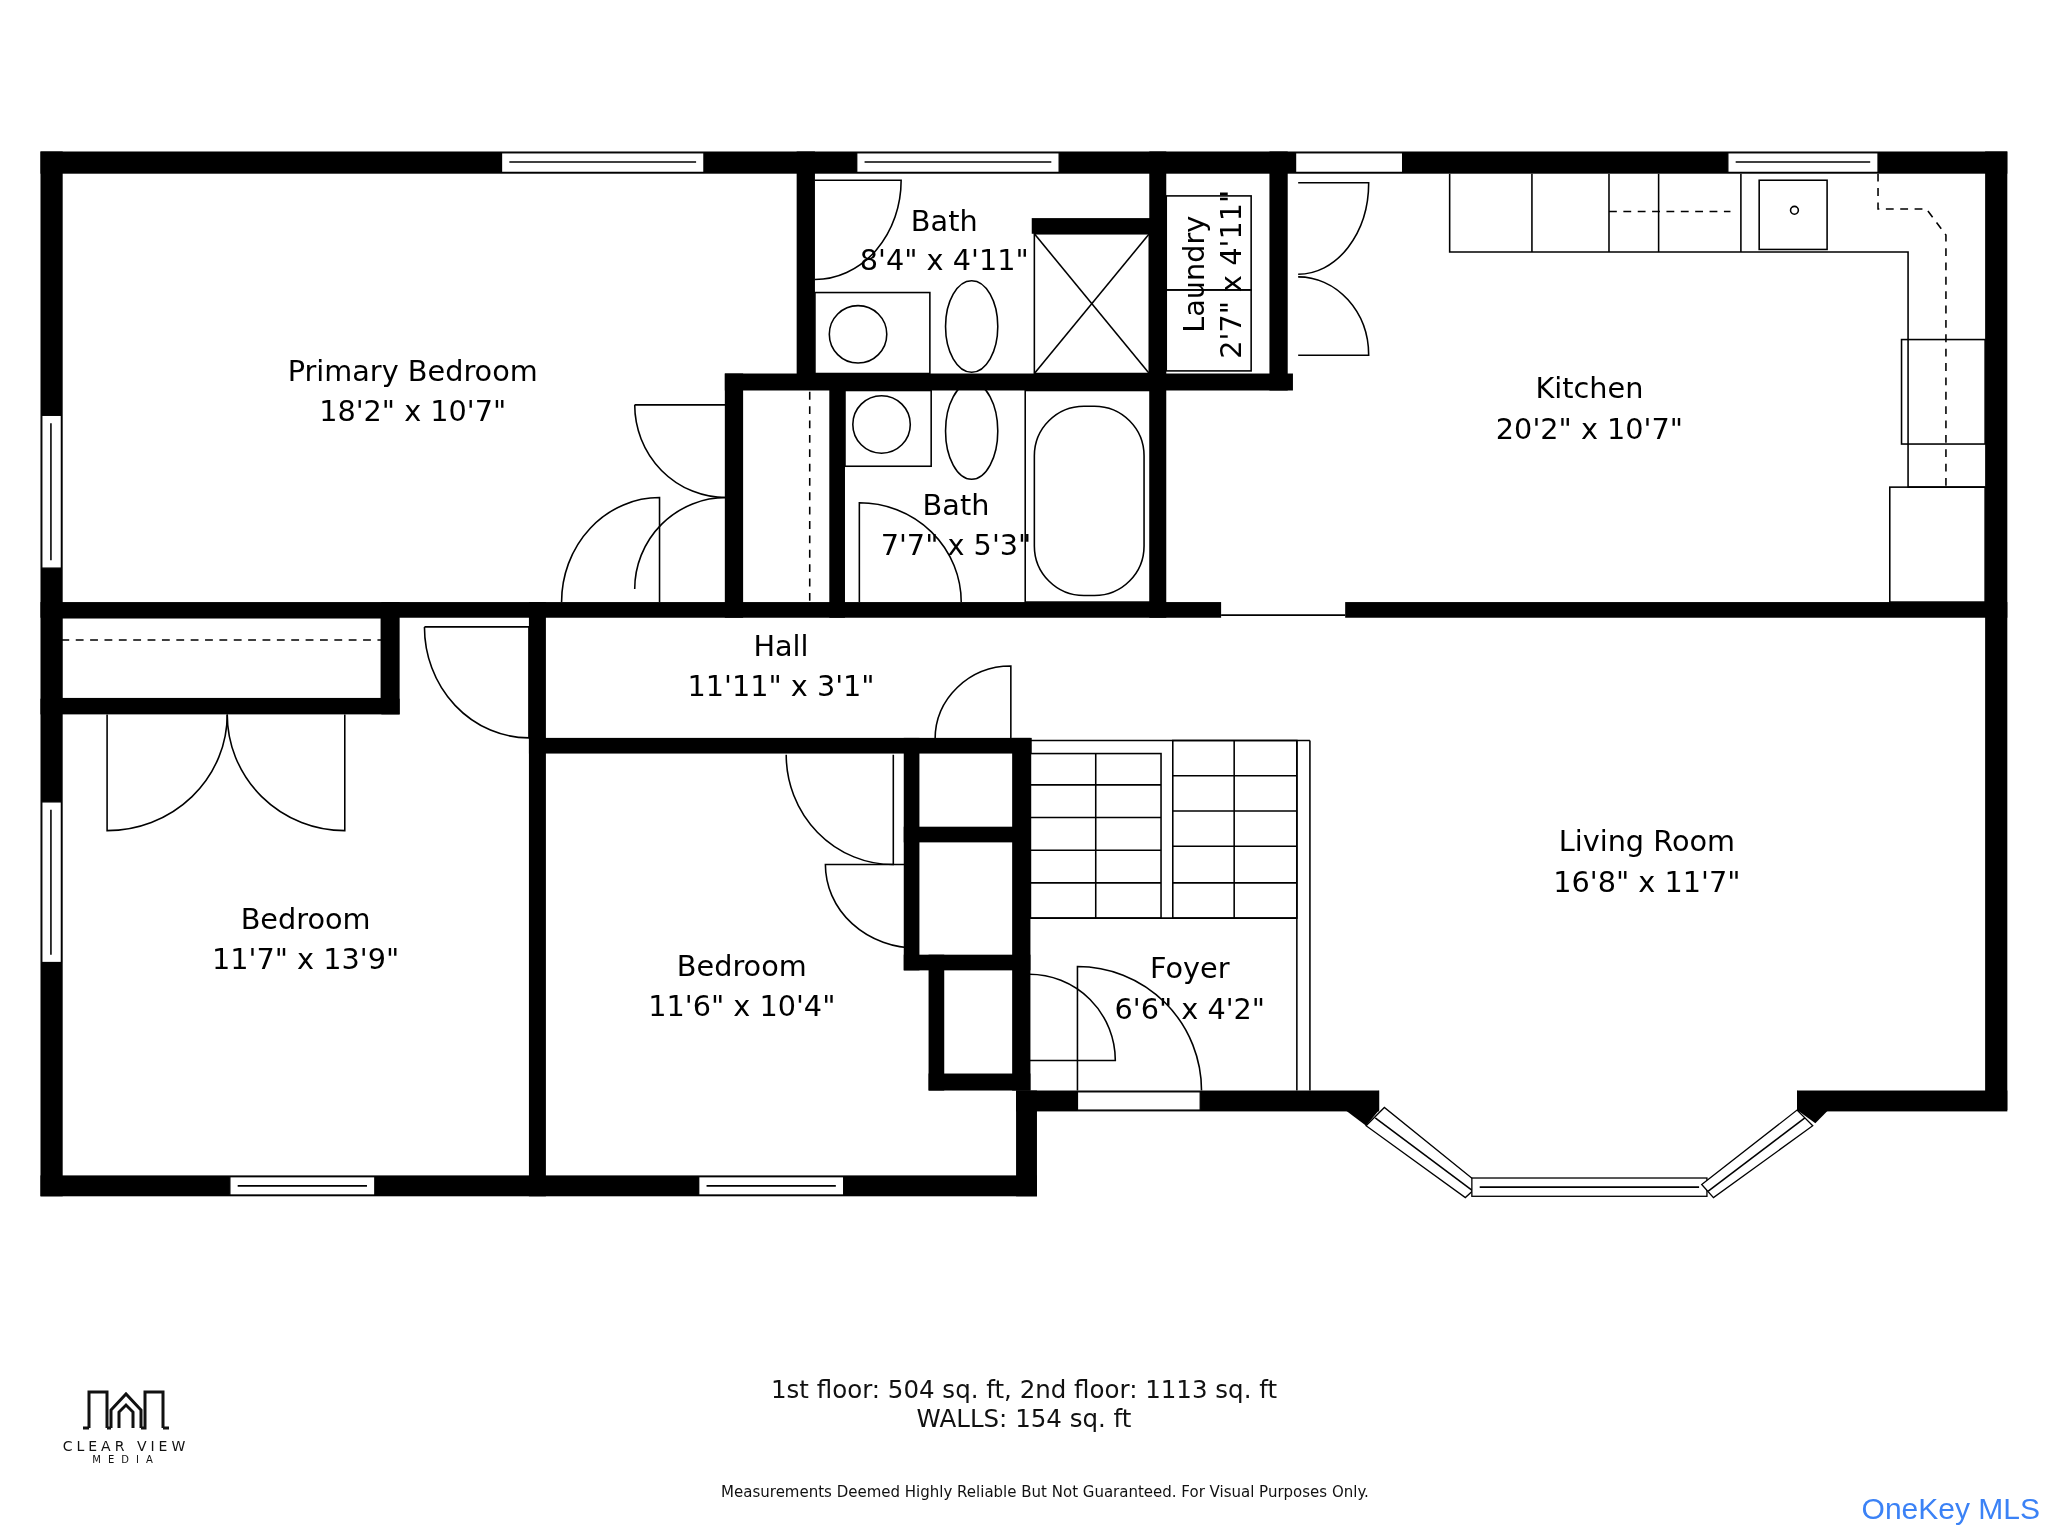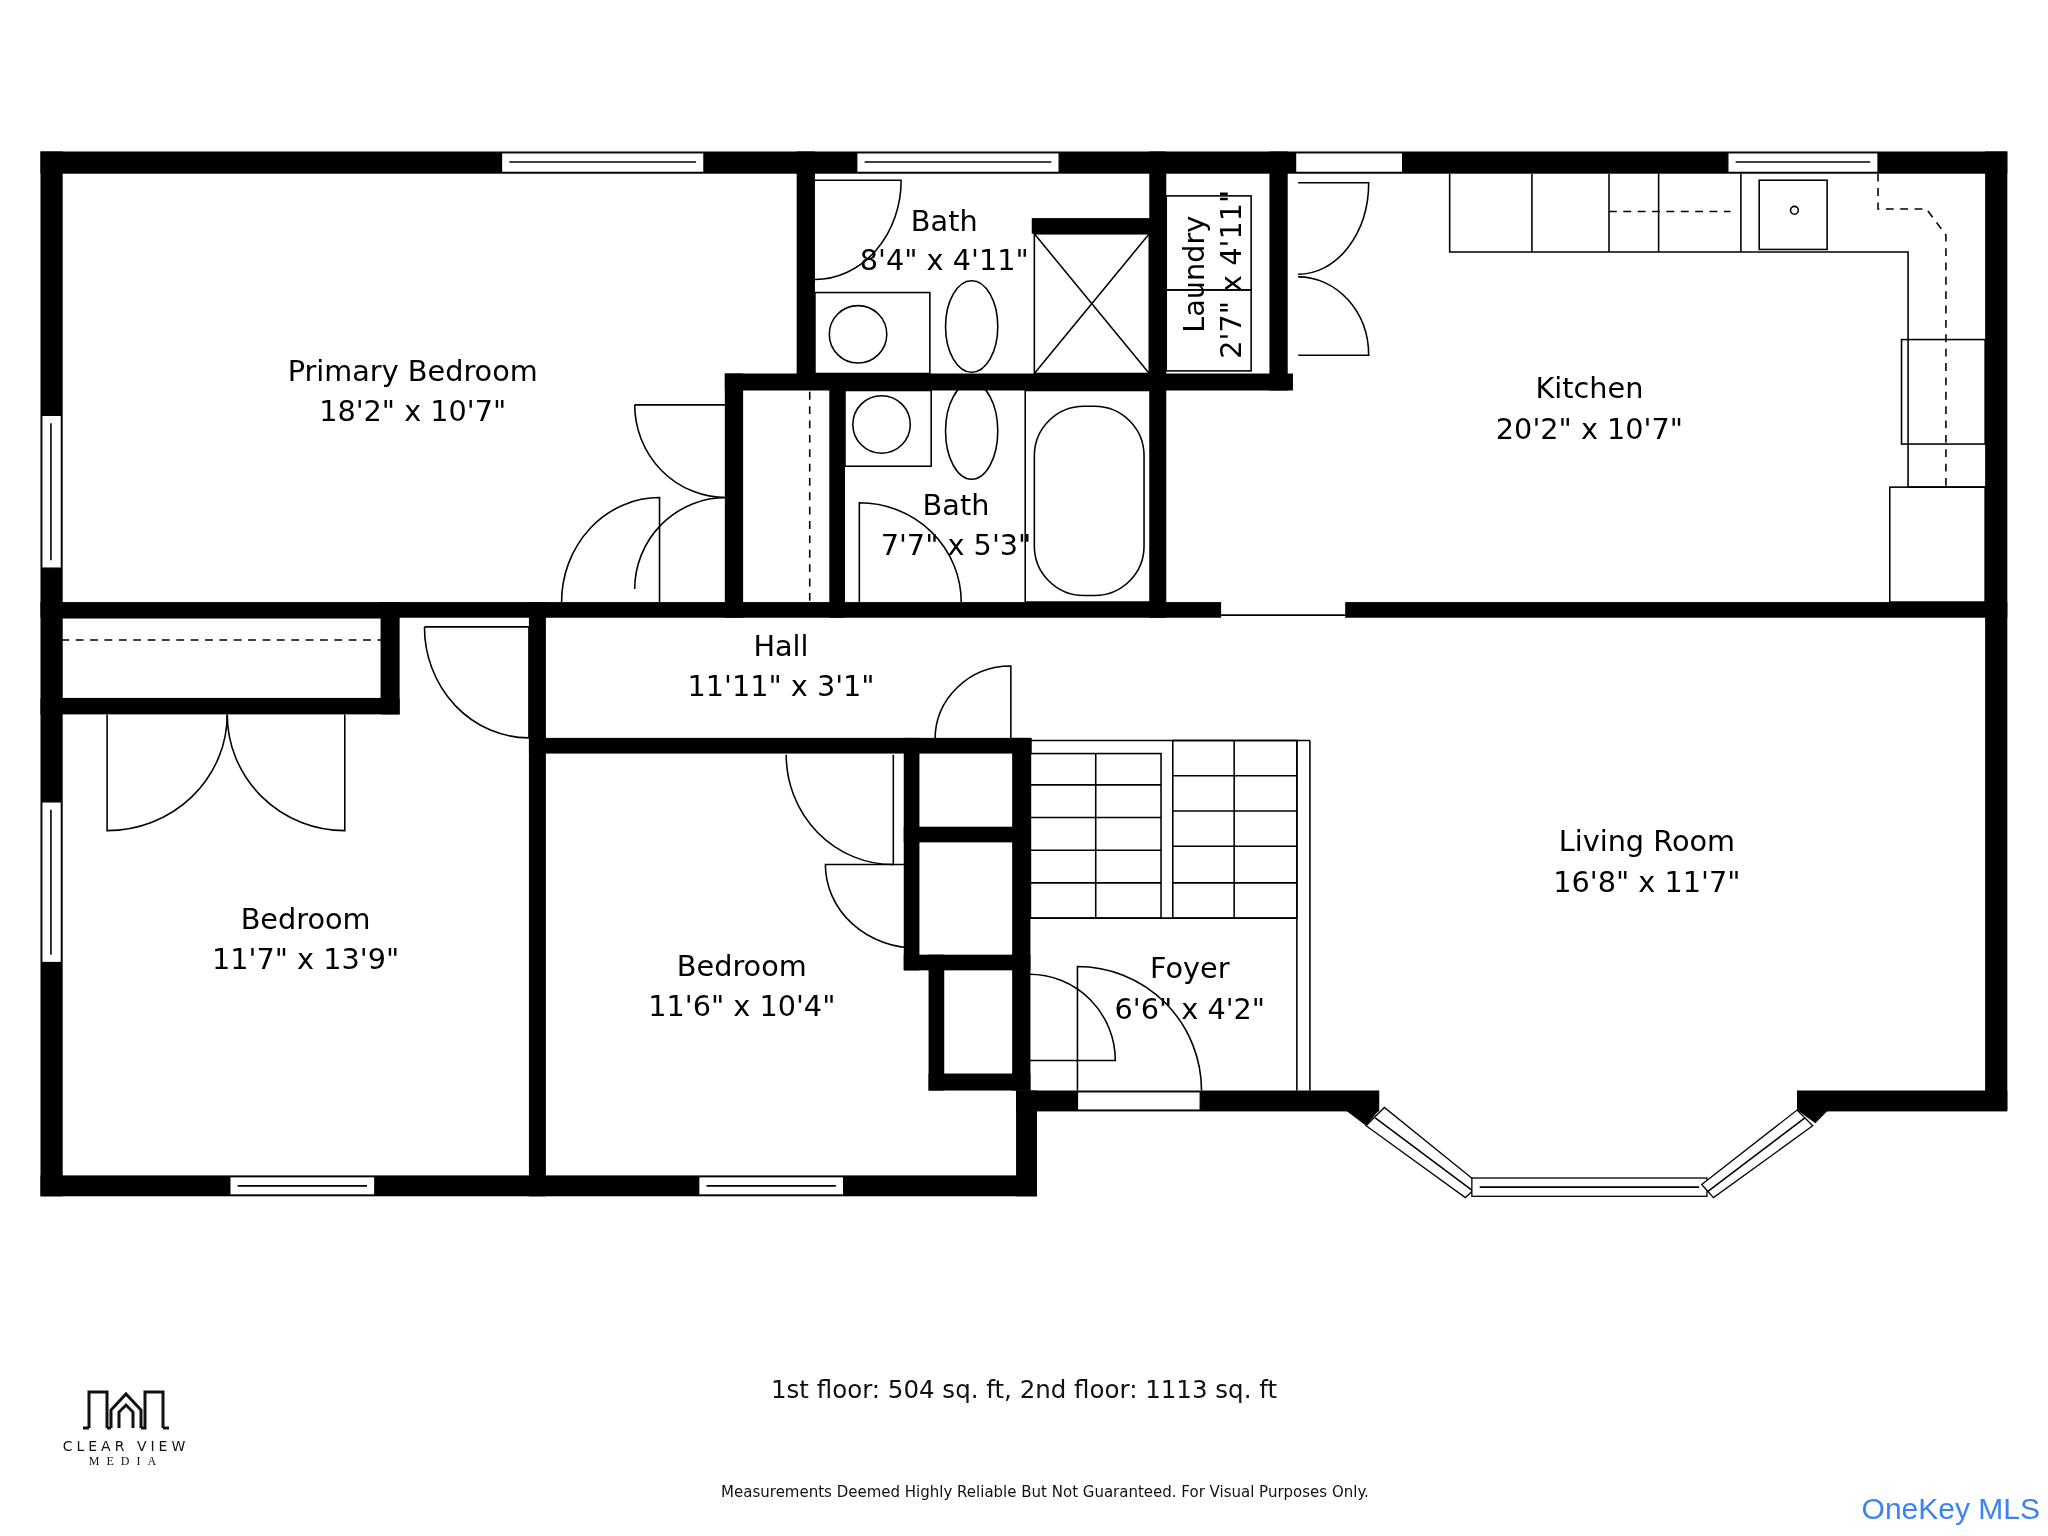--- a/index.html
+++ b/index.html
@@ -11,21 +11,21 @@
   .thin { fill: none; stroke: #000; stroke-width: 1.2; }
   .win { fill: #fff; stroke: #000; stroke-width: 1; }
   .dash { fill: none; stroke: #000; stroke-width: 1.2; stroke-dasharray: 6 5; }
   .footer { position: absolute; left: 0; width: 2048px; text-align: center; color: #111; }
   #stats { top: 1375px; font-size: 24.5px; line-height: 29px; }
   #disclaimer { top: 1483px; font-size: 15px; padding-left: 21px; }
   #watermark { position: absolute; right: 8px; top: 1492px; font-family: "Liberation Sans", sans-serif;
                font-size: 30px; color: #3b82f6; }
   #logo { position: absolute; left: 51px; top: 1388px; width: 150px; text-align: center; }
   #logo .brand { font-size: 14px; letter-spacing: 4px; color: #111; margin-top: 4px; }
-  #logo .sub { font-size: 12px; letter-spacing: 7px; color: #111; font-family: Liberation Serif, serif; }
+  #logo .sub { font-size: 10px; letter-spacing: 7px; color: #111; }
 </style>
 </head>
 <body>
 
 <svg id="plan" viewBox="0 0 2048 1536" xmlns="http://www.w3.org/2000/svg">
   <g transform="scale(1.306)">
 
     <g>
       <rect class="wall" x="31" y="116" width="1506" height="17"></rect>
       <rect class="wall" x="31" y="116" width="17" height="800"></rect>
@@ -201,17 +201,18 @@
 <div id="logo">
   <svg width="90" height="42" viewBox="0 0 90 42">
     <path d="M8,40 L8,4 L26,4 L26,40 M26,40 L30,40 M30,40 L30,22 L45,6 L60,22 L60,40 M60,40 L64,40 L64,4 L82,4 L82,40 M2,40 L8,40 M82,40 L88,40 M38,40 L38,24 L45,17 L52,24 L52,40" fill="none" stroke="#111" stroke-width="3"></path>
   </svg>
   <div class="brand">CLEAR VIEW</div>
   <div class="sub">MEDIA</div>
 </div>
 
 <div id="stats" class="footer">
   <div>1st floor: 504 sq. ft, 2nd floor: 1113 sq. ft</div>
+  <div>WALLS: 154 sq. ft</div>
 </div>
 
 <div id="disclaimer" class="footer">Measurements Deemed Highly Reliable But Not Guaranteed. For Visual Purposes Only.</div>
 
 <div id="watermark">OneKey MLS</div>
 
 </body></html>

